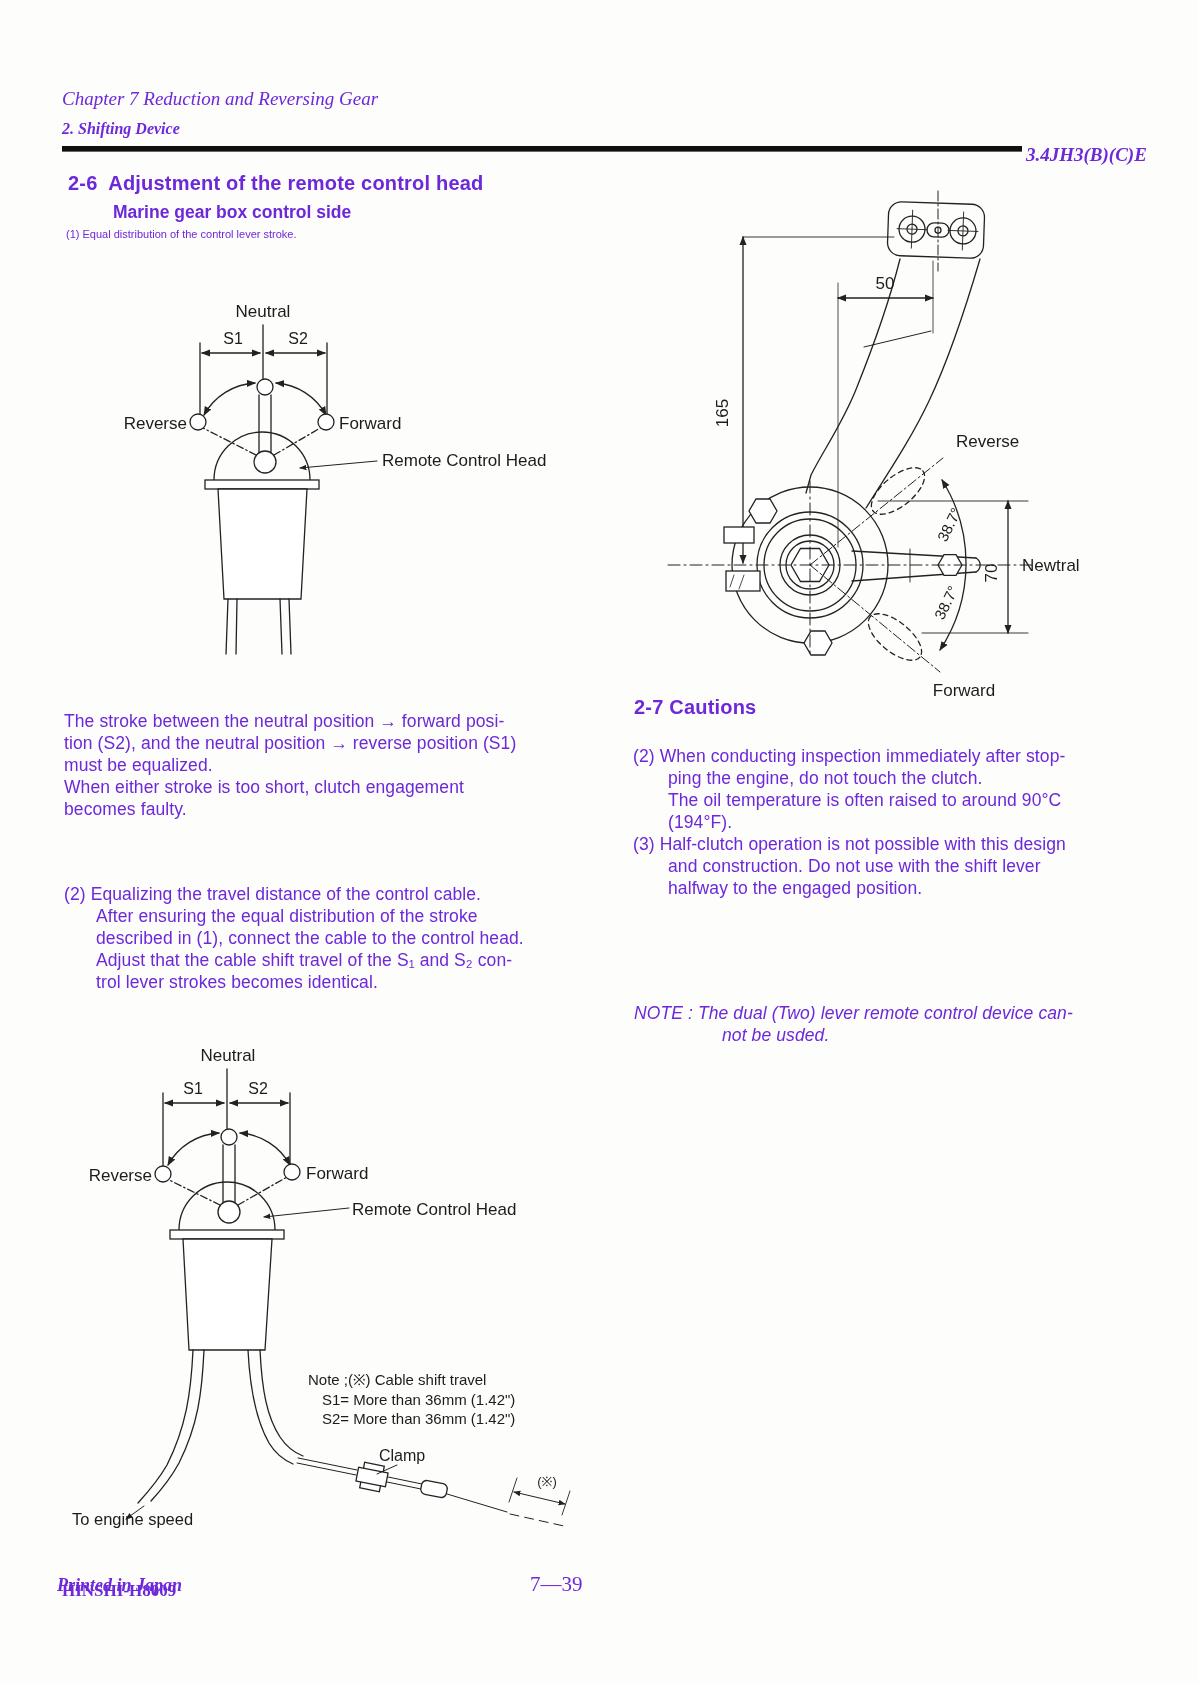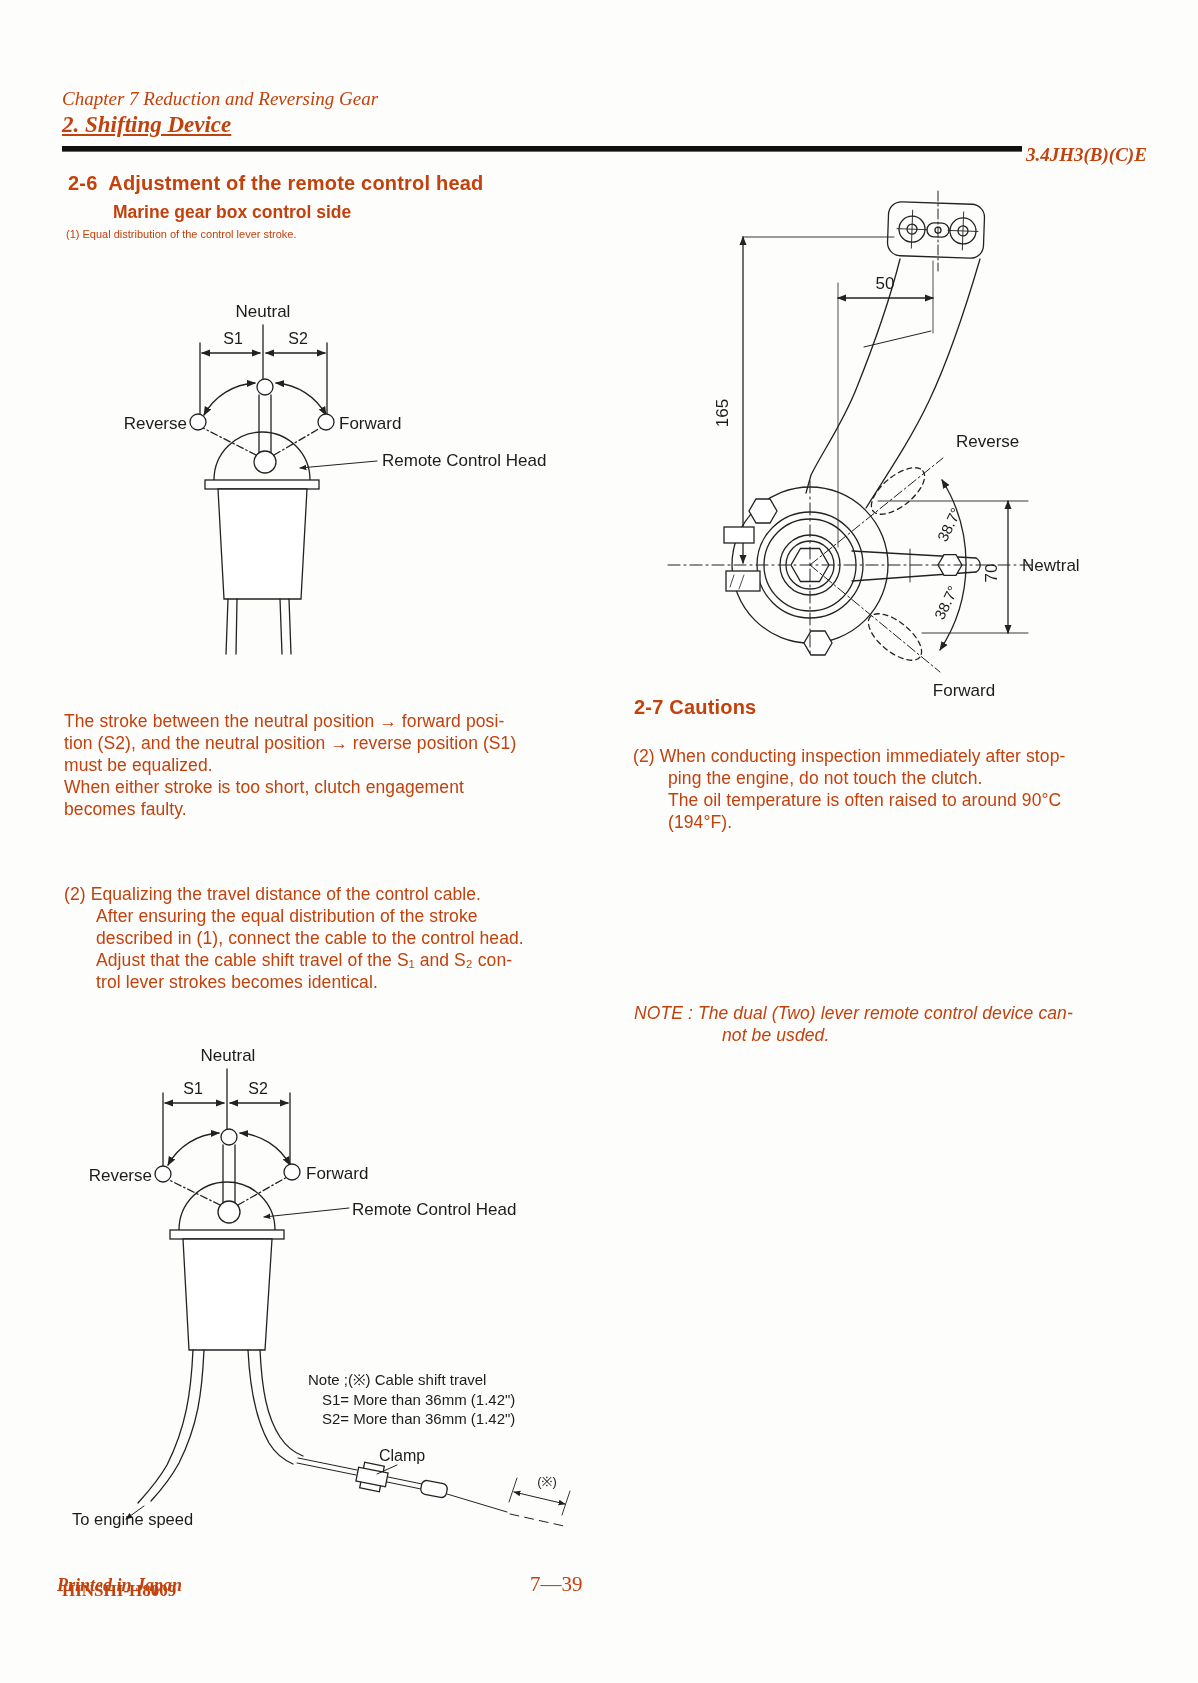--- a/index.html
+++ b/index.html
@@ -1,38 +1,38 @@
 <!DOCTYPE html>
 <html><head>
 <meta charset="utf-8">
 <style>
   html,body{margin:0;padding:0;background:#ffffff;}
   .page{position:relative;width:1198px;height:1683px;background:#fdfdfc;
-        font-family:"Liberation Sans",sans-serif;color:#c2410c;overflow:hidden;}
+        font-family:"Liberation Sans",sans-serif;color:#6d28d9;overflow:hidden;}
   .abs{position:absolute;}
   .serif{font-family:"Liberation Serif",serif;}
   .it{font-style:italic;}
   .b{font-weight:bold;}
   .pre{white-space:pre;}
   .body-text{font-size:17.5px;line-height:22px;white-space:pre-line;letter-spacing:.1px;}
   .hang32{padding-left:32px;text-indent:-32px;}
   .hang35{padding-left:35px;text-indent:-35px;}
   .hang88{padding-left:88px;text-indent:-88px;}
   .h1{font-size:20px;font-weight:bold;letter-spacing:.2px;}
   .rule{background:#101010;height:5px;border-bottom:1px solid #666;}
   svg text{font-family:"Liberation Sans",sans-serif;fill:#1c1c1c;stroke:none;}
   svg{shape-rendering:geometricPrecision;}
 </style>
 </head>
 <body>
 
 <div class="page">
 
   <div class="abs serif it" style="left:62px;top:88px;font-size:19px;">Chapter 7 Reduction and Reversing Gear</div>
-  <div class="abs serif it b" style="left:62px;top:112px;font-size:23px;text-decoration:underline;">2. Shifting Device</div>
+  <div class="abs serif it b" style="left:62px;top:120px;font-size:16px;">2. Shifting Device</div>
   <div class="abs rule" style="left:62px;top:146px;width:960px;"></div>
   <div class="abs serif it b" style="left:1026px;top:144px;font-size:19px;">3.4JH3(B)(C)E</div>
 
   <div class="abs h1 pre" style="left:68px;top:172px;">2-6  Adjustment of the remote control head</div>
   <div class="abs b" style="left:113px;top:202px;font-size:17.5px;">Marine gear box control side</div>
   <div class="abs" style="left:66px;top:228px;font-size:11px;">(1) Equal distribution of the control lever stroke.</div>
 
   <svg class="abs" style="left:90px;top:265px;" width="480" height="390" viewBox="0 0 480 390">
     <defs>
       <marker id="ar1" viewBox="0 0 10 10" refX="8" refY="5" markerWidth="8" markerHeight="8" orient="auto-start-reverse">
@@ -157,20 +157,23 @@
 described in (1), connect the cable to the control head.
 Adjust that the cable shift travel of the S₁ and S₂ con-
 trol lever strokes becomes identical.</div>
 
   <div class="abs h1" style="left:634px;top:696px;">2-7 Cautions</div>
   <div class="abs" style="left:633px;top:745px;width:525px;">
     <div class="body-text hang35">(2) When conducting inspection immediately after stop-
 ping the engine, do not touch the clutch.
 The oil temperature is often raised to around 90°C
 (194°F).</div>
+    <div class="body-text hang35">(3) Half-clutch operation is not possible with this design
+and construction. Do not use with the shift lever
+halfway to the engaged position.</div>
   </div>
   <div class="abs body-text it hang88" style="left:634px;top:1002px;width:525px;">NOTE : The dual (Two) lever remote control device can-
 not be usded.</div>
 
   <svg class="abs" style="left:60px;top:965px;" width="560" height="580" viewBox="0 0 560 580">
     <defs>
       <marker id="ar2" viewBox="0 0 10 10" refX="8" refY="5" markerWidth="8" markerHeight="8" orient="auto-start-reverse">
         <path d="M0,1.5L9,5L0,8.5z" fill="#222"></path>
       </marker>
     </defs>

